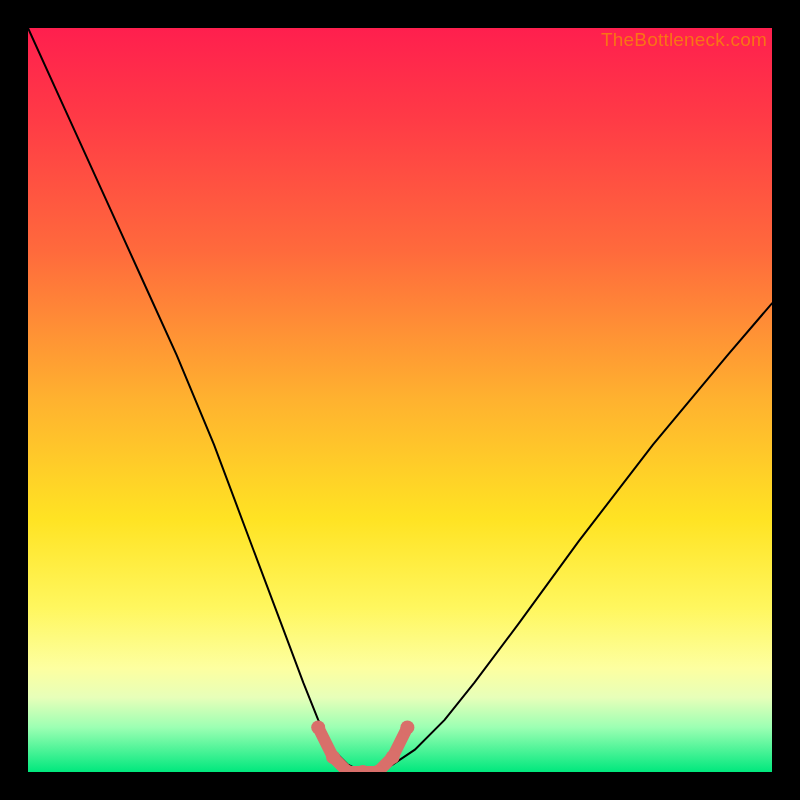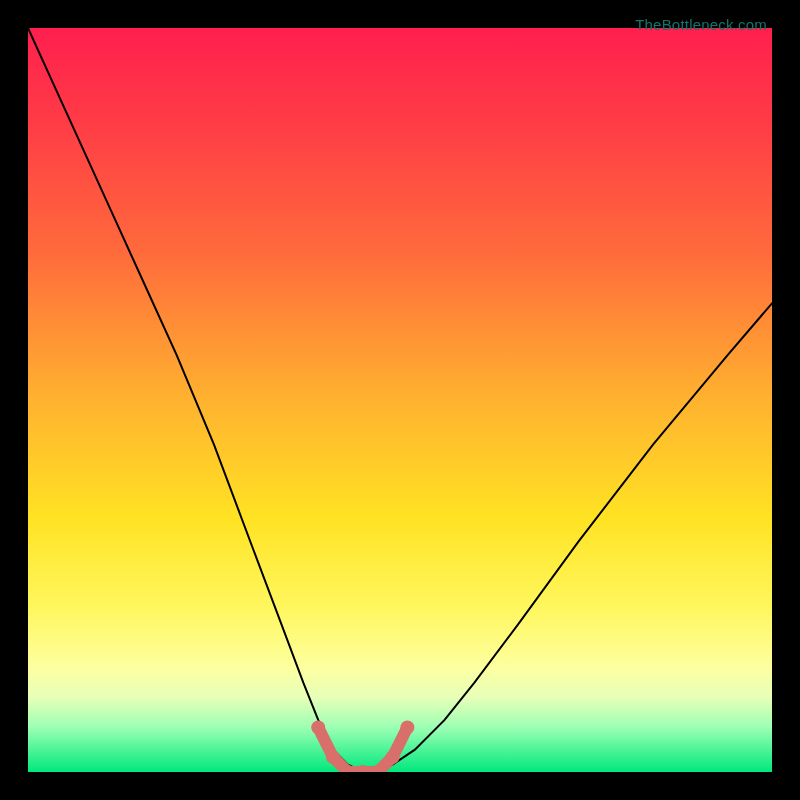--- a/index.html
+++ b/index.html
@@ -34,24 +34,24 @@
       #ffe323 66%,
       #fff75f 78%,
       #fdffa0 86%,
       #e7ffb9 90%,
       #9cffb3 94%,
       #00e87d 100%
     );
   }
   .watermark {
     position: absolute;
-    top: 16px;
+    top: 29px;
     right: 33px;
-    color: #0f766e;
-    font-size: 15px;
+    color: #f97316;
+    font-size: 19px;
     letter-spacing: 0.2px;
     user-select: none;
   }
   svg.curve {
     position: absolute;
     top: 0;
     left: 0;
     width: 744px;
     height: 744px;
     display: block;

